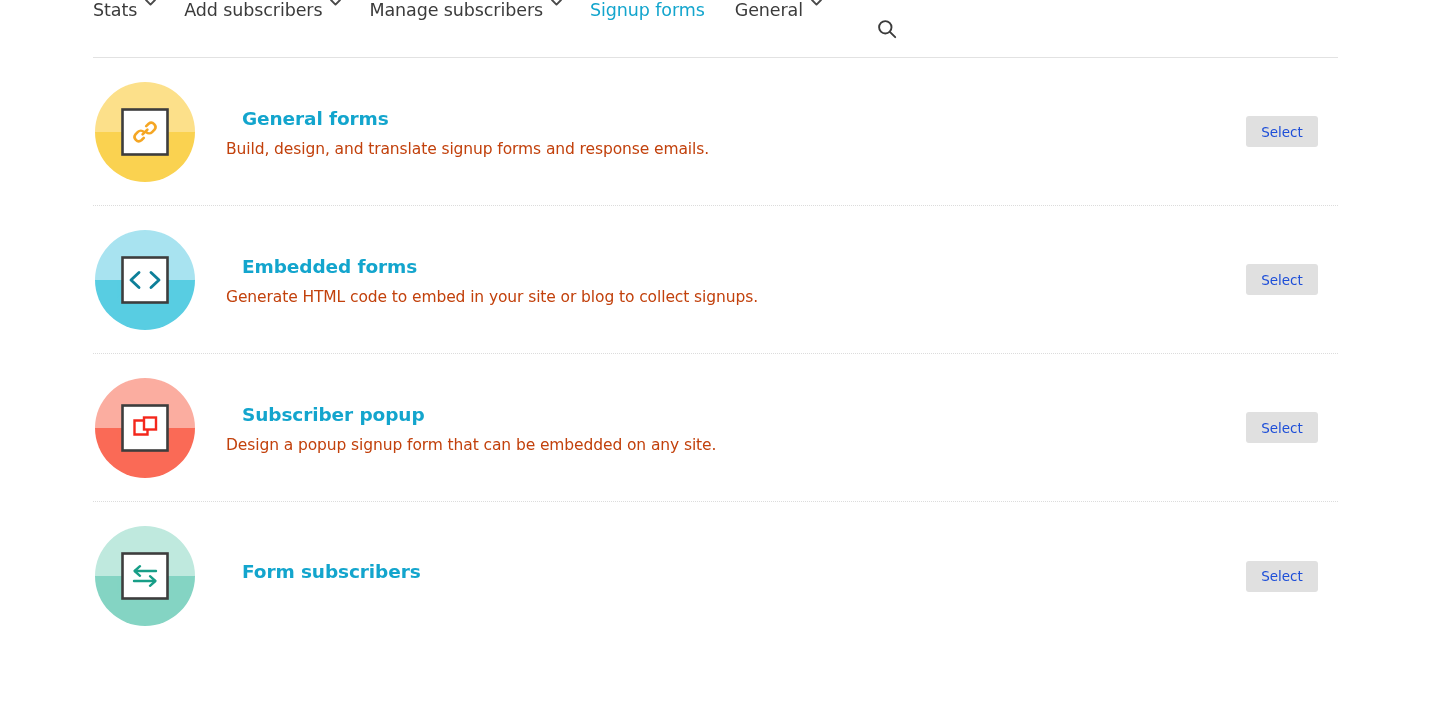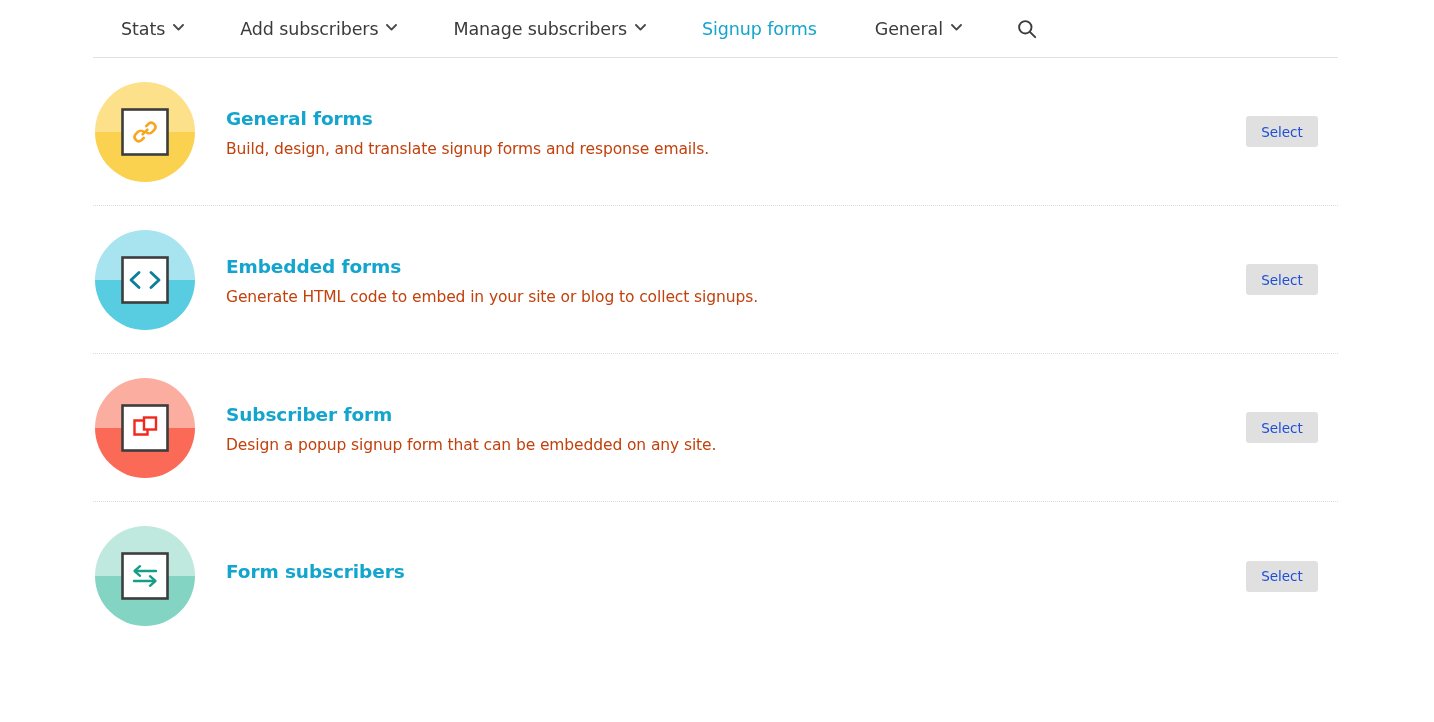--- a/index.html
+++ b/index.html
@@ -24,26 +24,25 @@
   }
   .nav-inner {
     position: absolute;
     left: 93px; top: 0;
     height: 58px;
     display: flex;
     align-items: center;
   }
   .nav-item {
     display: flex;
-    align-items: center;
+    align-items: flex-start;
     height: 58px;
     margin-right: 30px;
     cursor: pointer;
     white-space: nowrap;
-    margin-left: 28px;
   }
   .nav-label {
     font-size: 17.5px;
     color: #3b3b3b;
     letter-spacing: -0.1px;
   }
   .nav-item.active .nav-label { color: #13a5cd; }
   .caret {
     display: inline-block;
     margin-left: 8px;
@@ -89,21 +88,21 @@
     position: relative;
   }
   .row-body {
     flex: 1 1 auto;
     margin-left: 31px;
     padding-top: 2px;
   }
   .row-title {
     font-size: 18.5px;
     color: #13a5cd;
-    margin: 0 0 11px 0;
+    margin: 0 0 11px 16px;
     font-weight: 600;
     cursor: pointer;
     display: inline-block;
     letter-spacing: -0.1px;
   }
   .row-desc {
     font-size: 15.5px;
     color: #c2410c;
     margin: 0;
     letter-spacing: -0.1px;
@@ -240,21 +239,21 @@
           </g>
           <rect x="27.5" y="27.5" width="45" height="45" fill="#ffffff" stroke="#3d3d3d" stroke-width="2.6"></rect>
         </svg><div style="position: absolute; left: 0px; top: 0px; width: 100px; height: 100px; display: flex; align-items: center; justify-content: center; pointer-events: none;">
           <svg width="30" height="28" viewBox="0 0 30 28">
             <g fill="none" stroke="#f4271c" stroke-width="2.4">
               <path d="M13.5 6.5 H4.5 V20.5 H17.5 V16"></path>
               <rect x="14" y="3.5" width="12" height="12"></rect>
             </g>
           </svg>
         </div></div>
-      <div class="row-body"><a class="row-title">Subscriber form</a><p class="row-desc">Design a popup signup form that can be embedded on any site.</p></div>
+      <div class="row-body"><a class="row-title">Subscriber popup</a><p class="row-desc">Design a popup signup form that can be embedded on any site.</p></div>
       <div class="row-action"><button class="select-btn">Select</button></div>
     </div>
     <div class="form-row">
       <div class="row-icon"><svg width="100" height="100" viewBox="0 0 100 100">
           <defs>
             <clipPath id="clip3">
               <circle cx="50" cy="50" r="50"></circle>
             </clipPath>
           </defs>
           <g clip-path="url(#clip3)">

